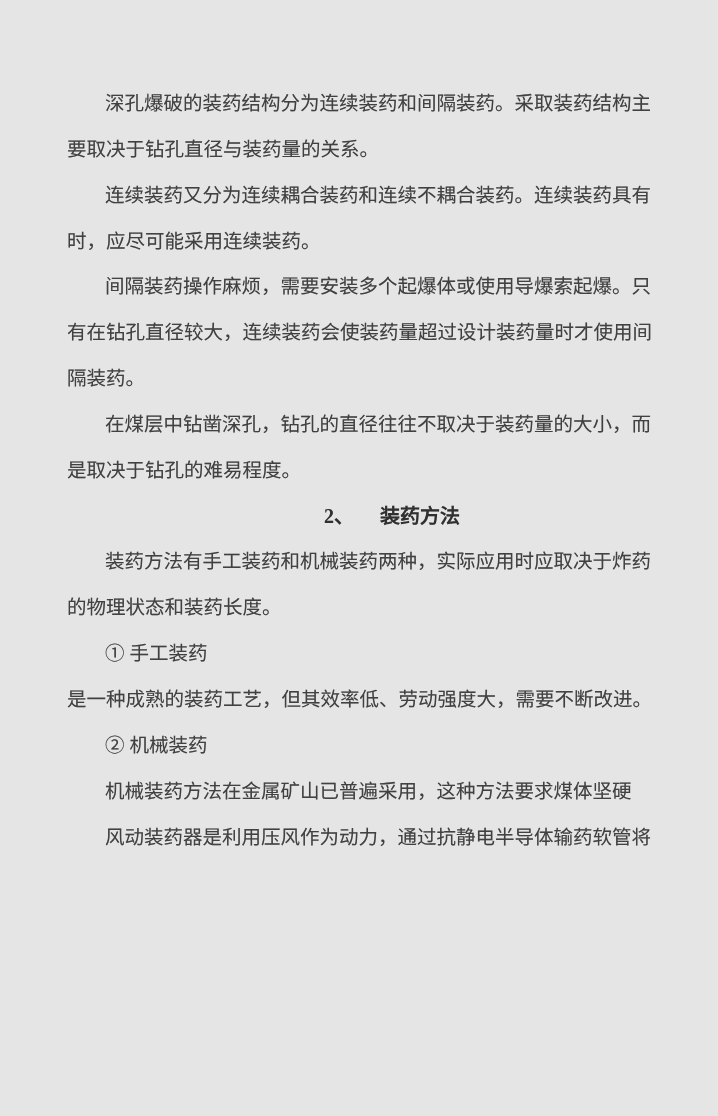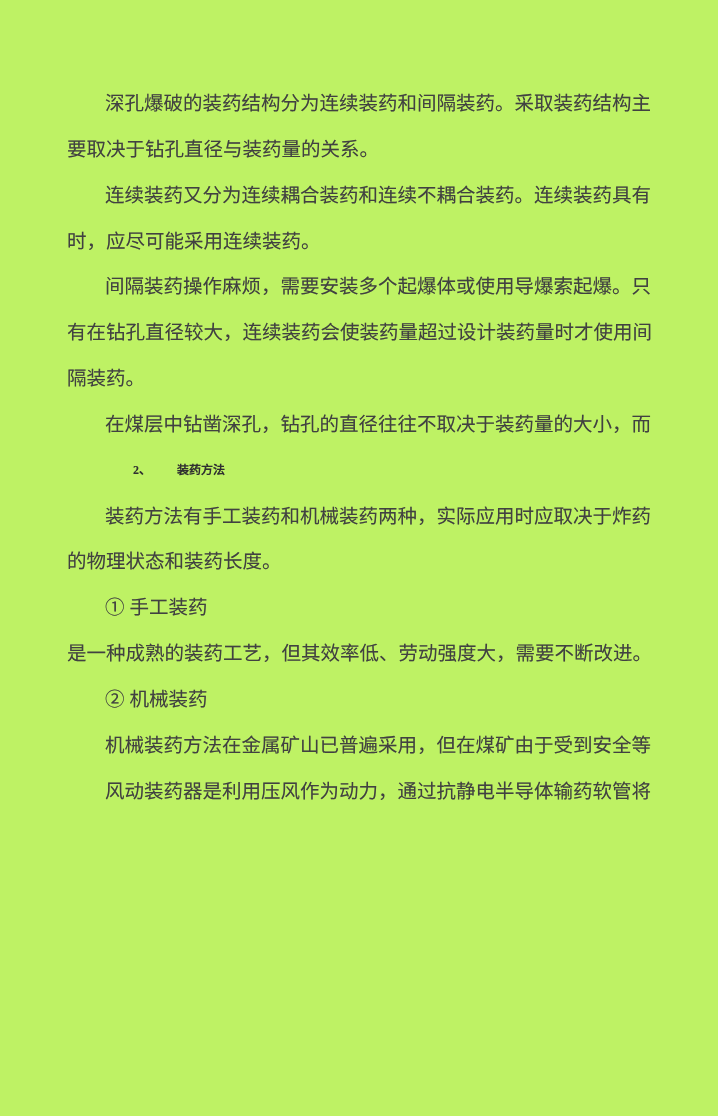--- a/index.html
+++ b/index.html
@@ -10,21 +10,21 @@
     width: 718px;
     height: 1116px;
     position: relative;
     background: #fcfcfc;
     overflow: hidden;
     font-family: "Liberation Serif", "DejaVu Serif", serif;
   }
   .page {
     position: absolute;
     inset: 0;
-    background: #bef264;
+    background: #e5e5e5;
   }
   .text-area {
     position: absolute;
     left: 67px;
     top: 81px;
     width: 584px;
   }
   .line {
     height: 45.85px;
     line-height: 45.85px;
@@ -34,41 +34,43 @@
     letter-spacing: 0;
     text-shadow: 0 0 0.4px rgba(70,70,70,0.35);
   }
   .line.indent {
     padding-left: 38px;
   }
   .line.heading {
     padding-left: 66px;
     font-weight: 700;
     color: #303030;
-    font-size: 12px;
+    font-size: 20px;
+    text-align: center;
   }
   .heading .title {
     margin-left: 26px;
   }
 </style>
 </head>
 <body>
 
 <div class="page">
   <div class="text-area">
       <div class="line indent">深孔爆破的装药结构分为连续装药和间隔装药。采取装药结构主</div>
       <div class="line">要取决于钻孔直径与装药量的关系。</div>
       <div class="line indent">连续装药又分为连续耦合装药和连续不耦合装药。连续装药具有</div>
       <div class="line">时，应尽可能采用连续装药。</div>
       <div class="line indent">间隔装药操作麻烦，需要安装多个起爆体或使用导爆索起爆。只</div>
       <div class="line">有在钻孔直径较大，连续装药会使装药量超过设计装药量时才使用间</div>
       <div class="line">隔装药。</div>
       <div class="line indent">在煤层中钻凿深孔，钻孔的直径往往不取决于装药量的大小，而</div>
+      <div class="line">是取决于钻孔的难易程度。</div>
       <div class="line heading"><span>2、</span><span class="title">装药方法</span></div>
       <div class="line indent">装药方法有手工装药和机械装药两种，实际应用时应取决于炸药</div>
       <div class="line">的物理状态和装药长度。</div>
       <div class="line indent">① 手工装药</div>
       <div class="line">是一种成熟的装药工艺，但其效率低、劳动强度大，需要不断改进。</div>
       <div class="line indent">② 机械装药</div>
-      <div class="line indent">机械装药方法在金属矿山已普遍采用，但在煤矿由于受到安全等</div>
+      <div class="line indent">机械装药方法在金属矿山已普遍采用，这种方法要求煤体坚硬</div>
       <div class="line indent">风动装药器是利用压风作为动力，通过抗静电半导体输药软管将</div>
     </div>
 </div>
 
 </body></html>

